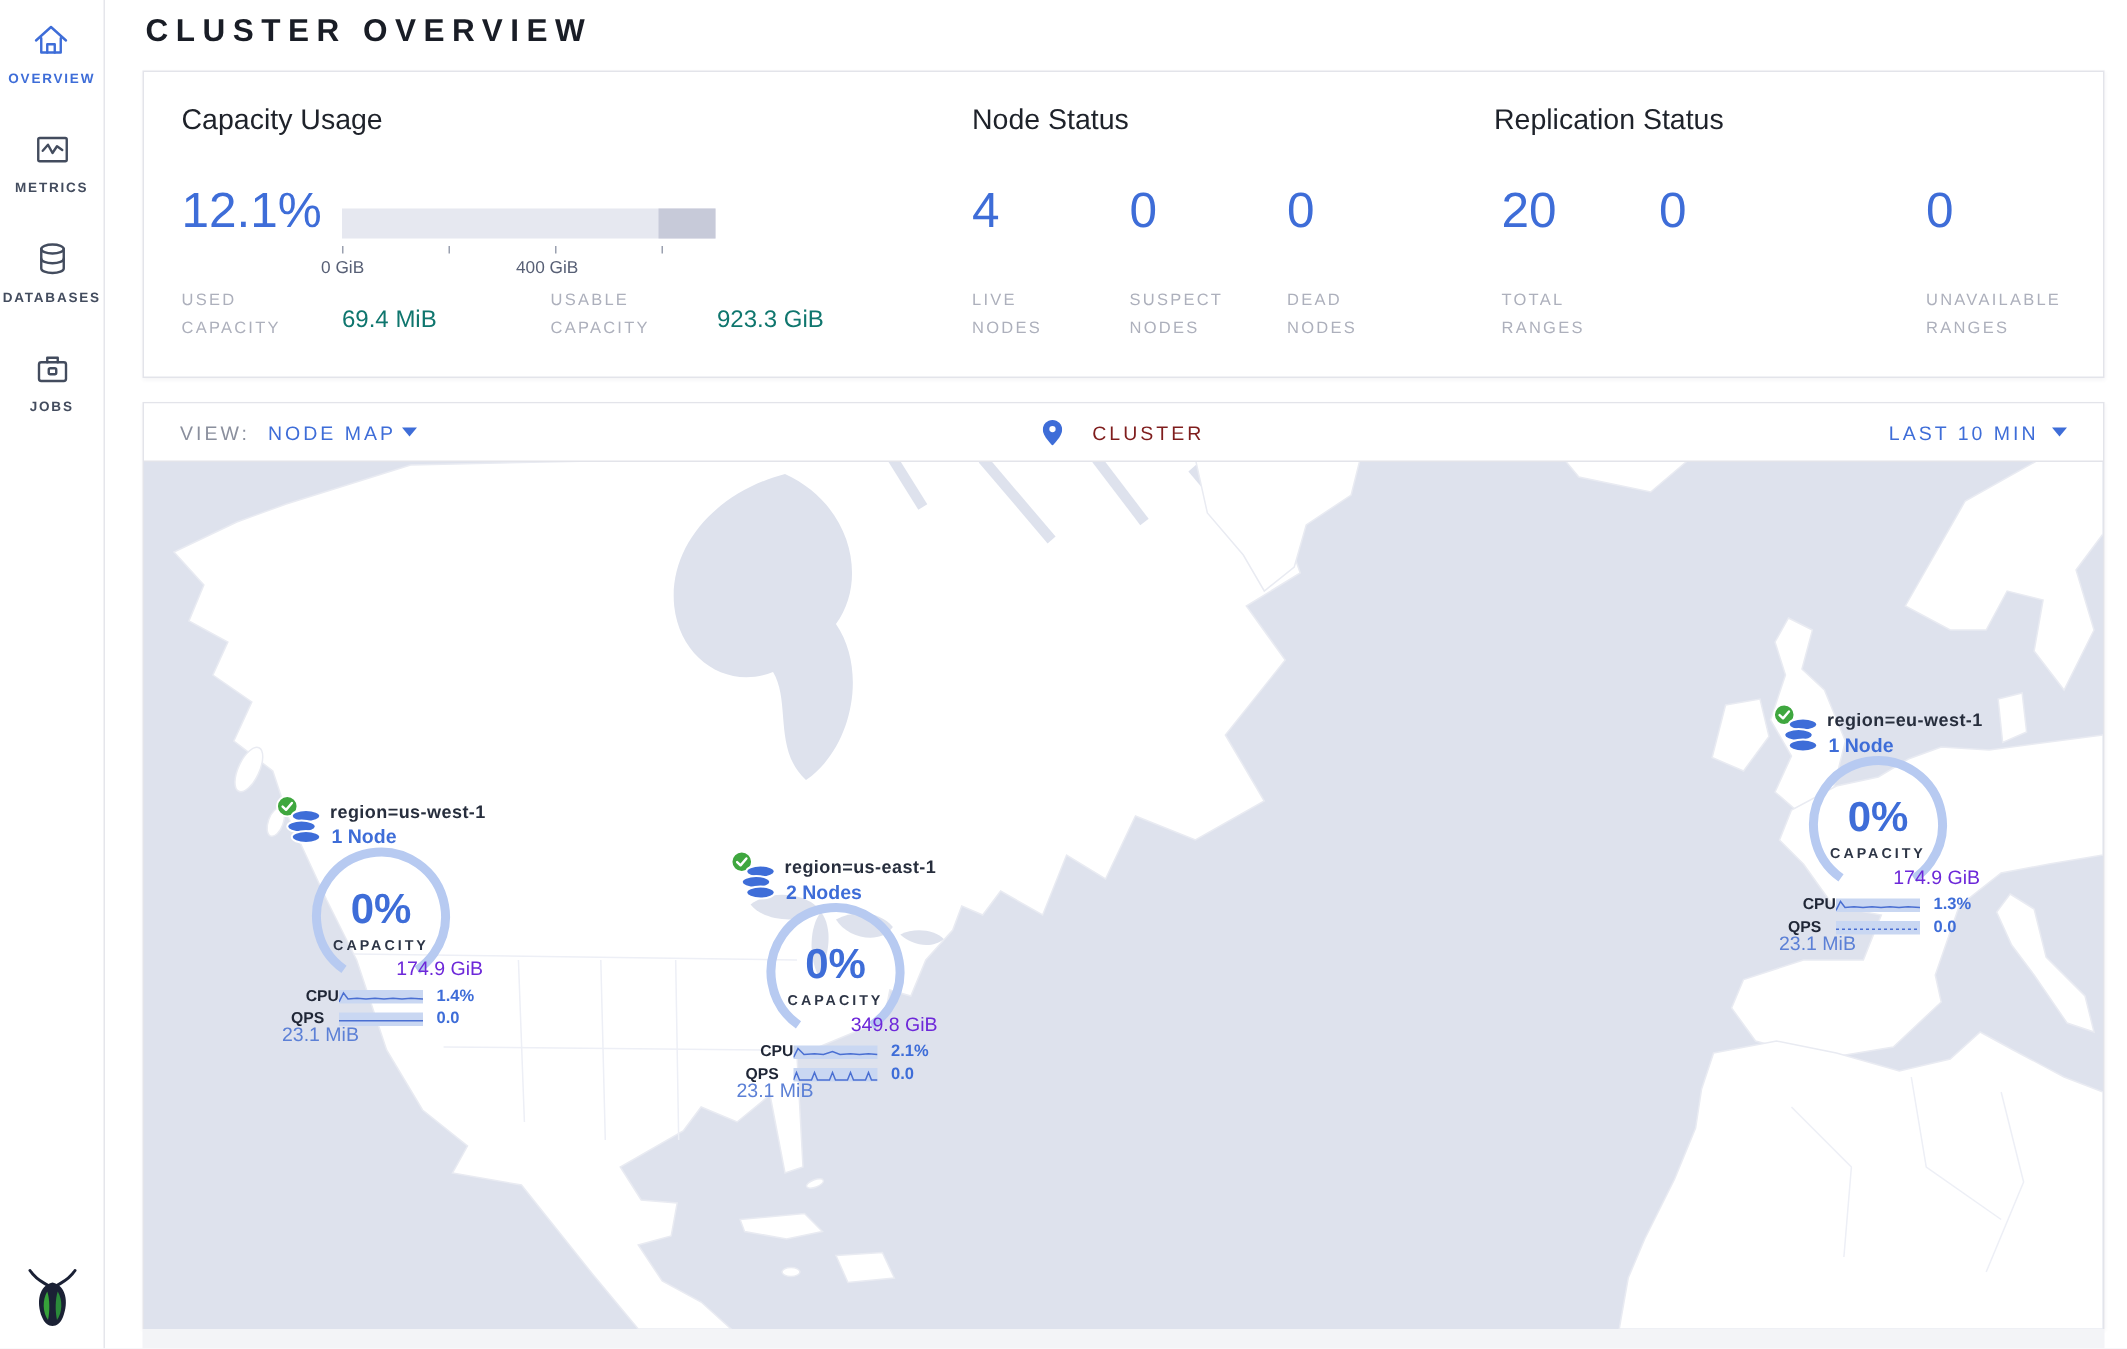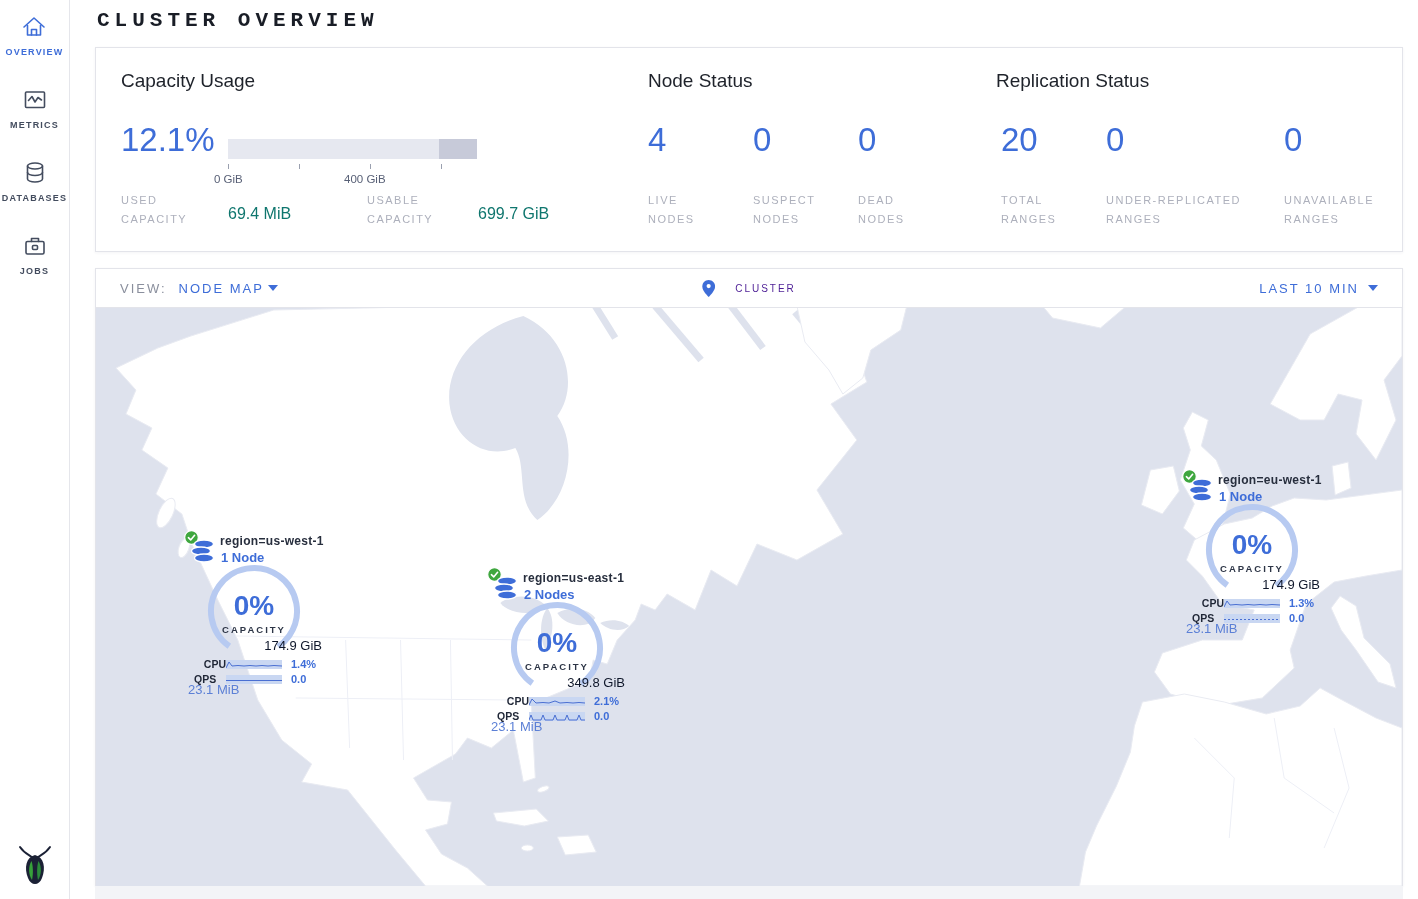--- a/index.html
+++ b/index.html
@@ -13,21 +13,21 @@
   .nav-item { display: flex; flex-direction: column; align-items: center; gap: 7px; cursor: pointer; }
   .nav-item .nav-label { font-size: 9px; letter-spacing: 1.2px; font-weight: 700; color: #434c5e; }
   .nav-item.active .nav-label { color: #3e6dd8; }
   .nav-icon { stroke: #434c5e; fill: none; stroke-width: 1.6; stroke-linejoin: round; stroke-linecap: round; }
   .nav-item.active .nav-icon { stroke: #3e6dd8; }
   .sidebar-logo { position: absolute; bottom: 10px; left: 50%; transform: translateX(-50%); }
 
   
   .main { position: absolute; left: 71px; top: 0; right: 0; bottom: 0; }
   .page-title { position: absolute; left: 26px; top: 9px; font-size: 21px; font-weight: 700;
-                letter-spacing: 5px; color: #191d26; font-family: Liberation Mono, monospace; }
+                letter-spacing: 5px; color: #191d26; }
 
   .card { position: absolute; background: #fff; border: 1px solid #e3e4ea; box-shadow: 0 1px 3px rgba(40,45,70,.05); }
 
   
   .summary-card { left: 24px; top: 47px; width: 1308px; height: 205px; }
   .sec-title { position: absolute; font-size: 19px; font-weight: 500; color: #1e222a; }
   .big-num { position: absolute; font-size: 33px; font-weight: 400; color: #3e6dd8; }
   .stat-label { position: absolute; font-size: 11px; letter-spacing: 1.5px; color: #adb0bc; line-height: 1.7; }
   .stat-value { position: absolute; font-size: 16px; color: #0f766e; }
 
@@ -38,21 +38,21 @@
 
   
   .view-card { left: 24px; top: 268px; width: 1308px; height: 618px; }
   .view-header { position: relative; height: 39px; border-bottom: 1px solid #e3e4ea; display: flex;
                  align-items: center; padding: 0 24px; background: #fff; }
   .vh-label { font-size: 13px; letter-spacing: 2px; color: #8a8f9d; }
   .vh-value { font-size: 13px; letter-spacing: 2px; color: #3e6dd8; margin-left: 12px; cursor: pointer; display: flex; align-items: center; gap: 4px; }
   .caret { width: 0; height: 0; border-left: 5px solid transparent; border-right: 5px solid transparent;
            border-top: 6px solid #3e6dd8; display: inline-block; }
   .vh-center { position: absolute; left: 50%; transform: translateX(-50%); display: flex; align-items: center; gap: 20px;
-               font-size: 10px; letter-spacing: 2px; color: #4c1d95; font-weight: 500; cursor: pointer; }
+               font-size: 13px; letter-spacing: 2px; color: #7f1d1d; font-weight: 500; cursor: pointer; }
   .vh-time { margin-left: auto; font-size: 13px; letter-spacing: 2px; color: #3e6dd8; display: flex;
              align-items: center; gap: 9px; cursor: pointer; }
 
   .map-wrap { position: relative; width: 1306px; height: 578px; background: #dee2ed; overflow: hidden; }
   .map-svg { position: absolute; left: 0; top: 0; }
   .land { fill: #ffffff; stroke: #e9ebf2; stroke-width: 1; }
   .water { fill: #dee2ed; stroke: none; }
   .border-line { fill: none; stroke: #edeff6; stroke-width: 1; }
   .channel { fill: none; stroke: #dee2ed; stroke-width: 7; }
 
@@ -61,21 +61,21 @@
   .r-badge { position: absolute; left: 0; top: 0; }
   .r-db { position: absolute; left: 5px; top: 9px; }
   .r-name { position: absolute; left: 36px; top: 4px; font-size: 12px; font-weight: 700; color: #272e3d; letter-spacing: .3px; white-space: nowrap; cursor: pointer; }
   .r-nodes { position: absolute; left: 37px; top: 20px; font-size: 13px; font-weight: 600; color: #3e6dd8; cursor: pointer; }
   .r-gauge { position: absolute; left: 22px; top: 33px; }
   .g-arc { fill: none; stroke: #b7caf1; stroke-width: 6; }
   .g-pct { font-size: 28px; font-weight: 700; fill: #3e6dd8; text-anchor: middle; }
   .g-cap { font-size: 9.5px; font-weight: 700; letter-spacing: 2px; fill: #2d3546; text-anchor: middle; }
   .r-values { position: absolute; left: 4px; top: 108px; width: 134px; display: flex; justify-content: space-between; font-size: 13px; }
   .r-used { color: #5c80d6; margin-top: 44px; }
-  .r-usable { color: #0f172a; }
+  .r-usable { color: #6d28d9; }
   .r-row { position: absolute; left: 10px; display: flex; align-items: center; }
   .r-row.cpu { top: 128px; text-align: right; } .r-row.qps { top: 143px; }
   .r-metric { width: 32px; font-size: 10.5px; font-weight: 700; color: #1f2636; }
   .r-spark { position: relative; width: 56px; height: 9px; background: #c9d7f2; }
   .r-spark svg { position: absolute; left: 0; top: 0; }
   .spark-line { fill: none; stroke: #4a6fd2; stroke-width: 1; }
   .r-val { margin-left: 9px; font-size: 11px; font-weight: 700; color: #3e6dd8; }
 
   .footer-strip { position: absolute; left: 24px; top: 886px; width: 1308px; height: 13px; background: #f3f4f7; }
 </style>
@@ -137,36 +137,35 @@
         </div>
       <div class="tick" style="left:132px"></div>
       <div class="tick" style="left:203px"></div>
       <div class="tick" style="left:274px"></div>
       <div class="tick" style="left:345px"></div>
       <div class="tick-label" style="left:118px">0 GiB</div>
       <div class="tick-label" style="left:248px">400 GiB</div>
       <div class="stat-label" style="left:25px;top:143px;width:85px">USED CAPACITY</div>
       <div class="stat-value" style="left:132px;top:157px">69.4 MiB</div>
       <div class="stat-label" style="left:271px;top:143px;width:95px">USABLE CAPACITY</div>
-      <div class="stat-value" style="left:382px;top:157px">699.7 GiB</div>
+      <div class="stat-value" style="left:382px;top:157px">923.3 GiB</div>
 
       <div class="sec-title" style="left:552px;top:22px">Node Status</div>
       <div class="big-num" style="left:552px;top:73px">4</div>
       <div class="big-num" style="left:657px;top:73px">0</div>
       <div class="big-num" style="left:762px;top:73px">0</div>
       <div class="stat-label" style="left:552px;top:143px;width:72px">LIVE NODES</div>
       <div class="stat-label" style="left:657px;top:143px;width:80px">SUSPECT NODES</div>
       <div class="stat-label" style="left:762px;top:143px;width:72px">DEAD NODES</div>
 
       <div class="sec-title" style="left:900px;top:22px">Replication Status</div>
       <div class="big-num" style="left:905px;top:73px">20</div>
       <div class="big-num" style="left:1010px;top:73px">0</div>
       <div class="big-num" style="left:1188px;top:73px">0</div>
       <div class="stat-label" style="left:905px;top:143px;width:80px">TOTAL RANGES</div>
-      <div class="stat-label" style="left:1010px;top:143px;width:155px">UNDER-REPLICATED RANGES</div>
       <div class="stat-label" style="left:1188px;top:143px;width:110px">UNAVAILABLE RANGES</div>
     </div>
 
     <div class="card view-card">
       <div class="view-header">
         <span class="vh-label">VIEW:</span>
         <span class="vh-value">
           <span>NODE MAP</span>
           <span class="caret"></span>
         </span>

